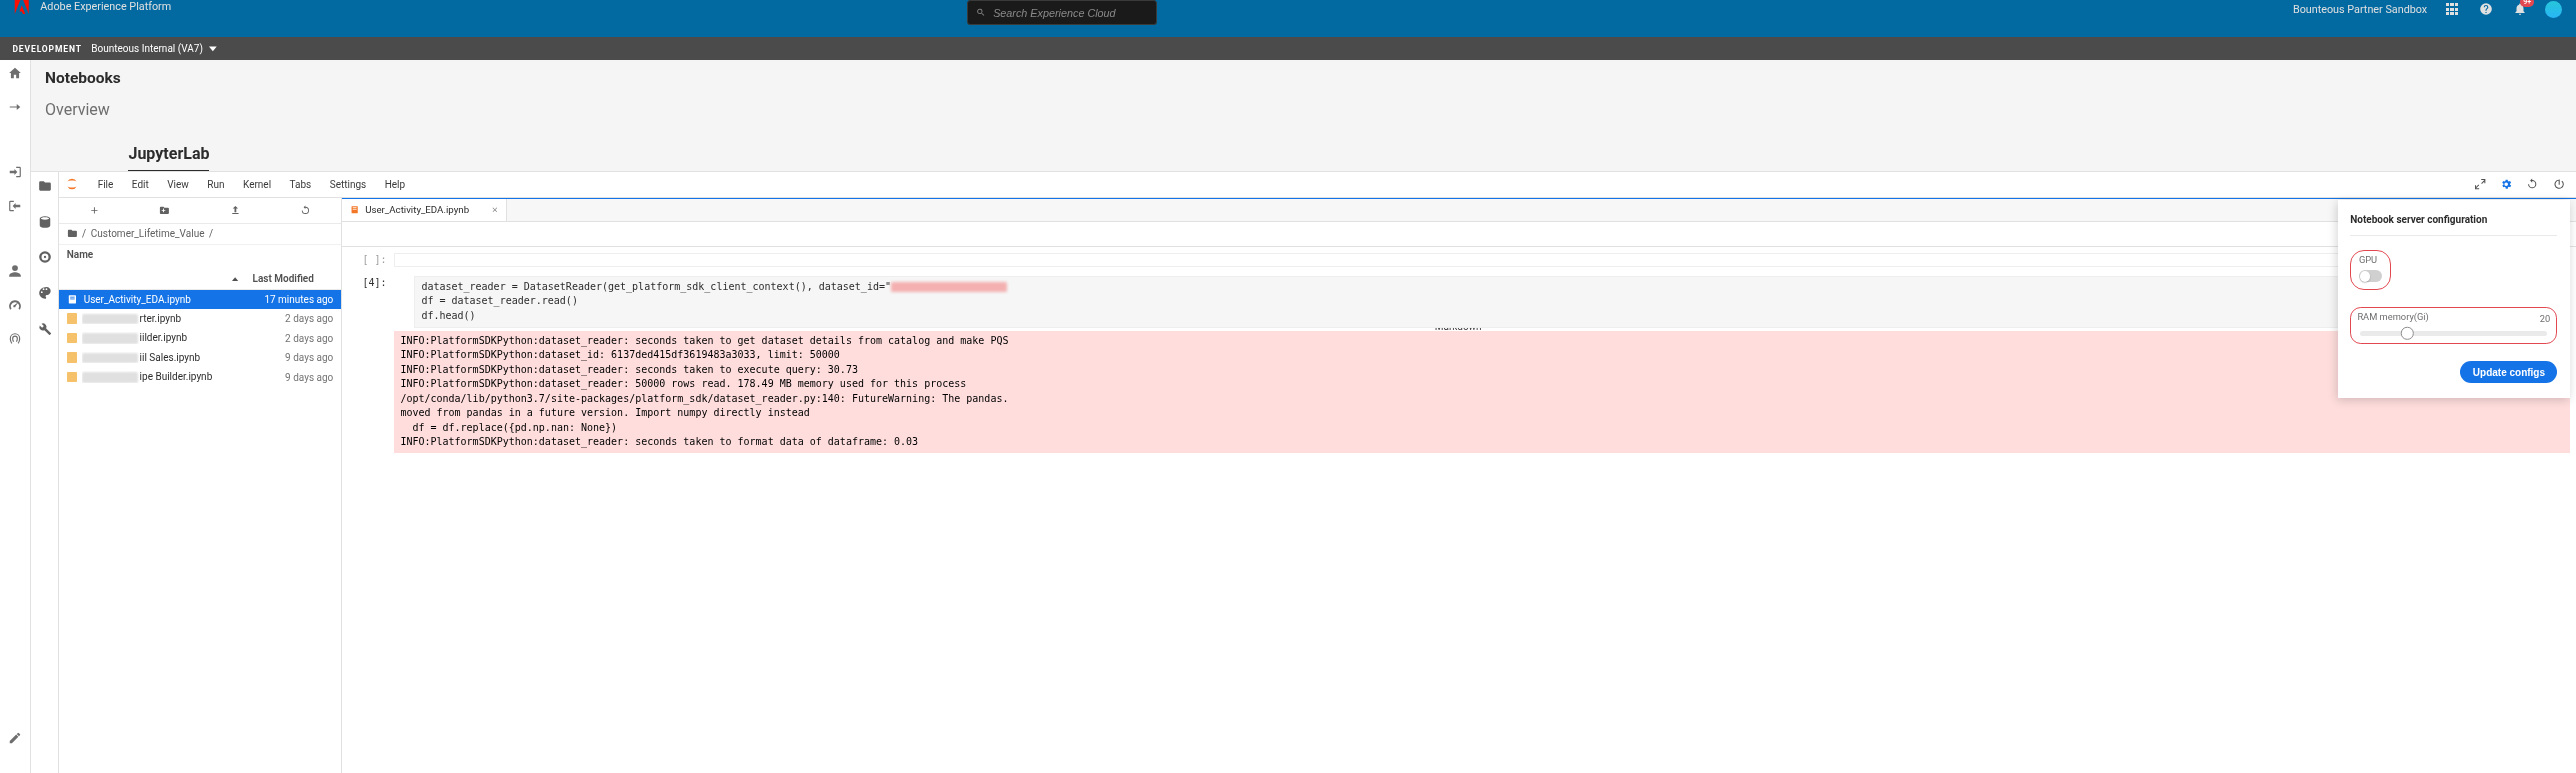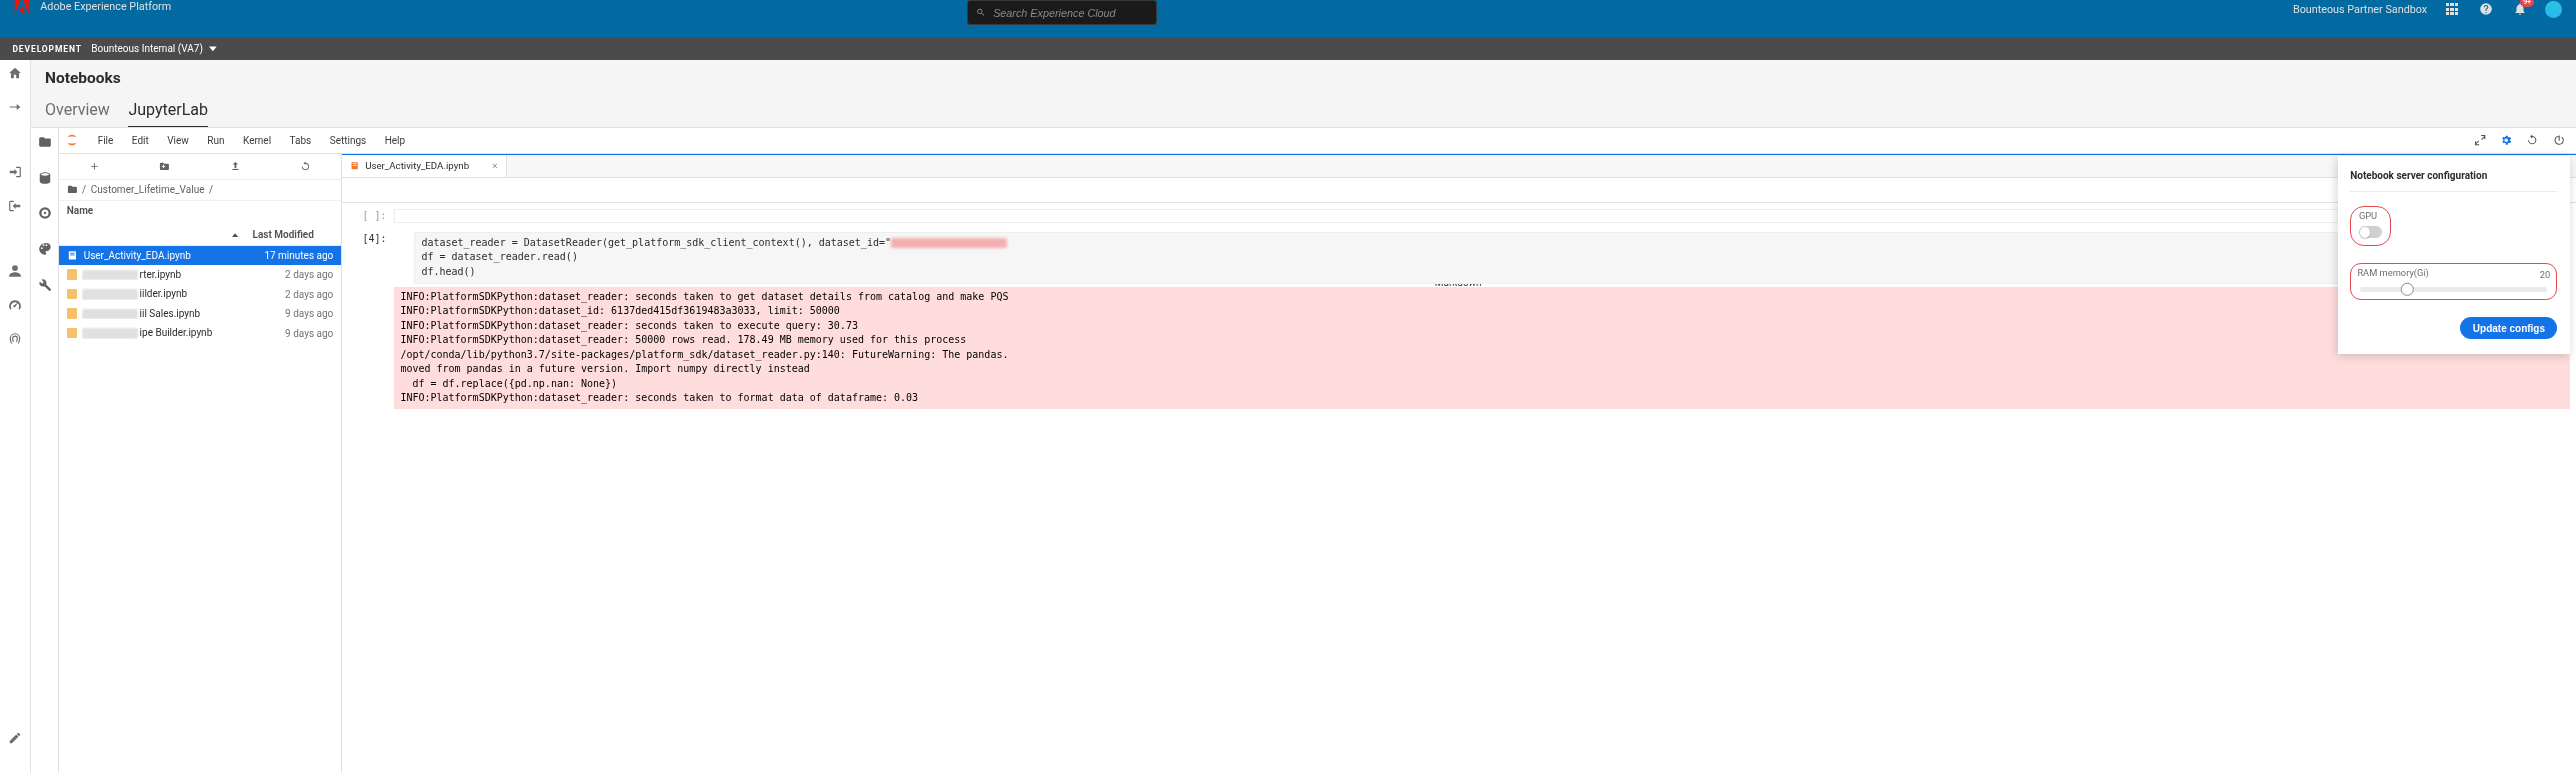--- a/index.html
+++ b/index.html
@@ -73,21 +73,21 @@
   .content-area { flex:1; display:flex; flex-direction:column; background: #000000; min-width:0;}
 
   
   .page-head { padding: 9.3px 14px 0 14px; border-bottom: 0.8px solid #e1e1e1; background:#f5f5f5;}
   .page-title { font-size: 15.5px; font-weight: 700; margin-bottom: 6.2px;}
   .page-tabs { display:flex; gap: 18.6px; }
   .page-tab {
     padding: 6.2px 0 7.7px 0; color:#6e6e6e; cursor:pointer; font-size: 16px;
     border-bottom: 1.5px solid transparent; margin-bottom:-0.8px;
   }
-  .page-tab.active { color:#2c2c2c; font-weight:400; border-bottom-color:#2c2c2c;}
+  .page-tab.active { color:#2c2c2c; font-weight:700; border-bottom-color:#2c2c2c;margin-top:44px;}
 
   
   .jlab { flex:1; display:flex; position:relative; min-height:0; }
   .jlab-toolsrail {
     width: 28px; background:#fff; border-right:0.8px solid #e1e1e1;
     display:flex; flex-direction:column; align-items:center; padding-top:7.7px; gap:21.6px;
   }
   .jlab-toolsrail svg { width:14px; height:14px; fill:#616161; cursor:pointer;}
 
   .jlab-main { flex:1; display:flex; flex-direction:column; min-width:0;}

